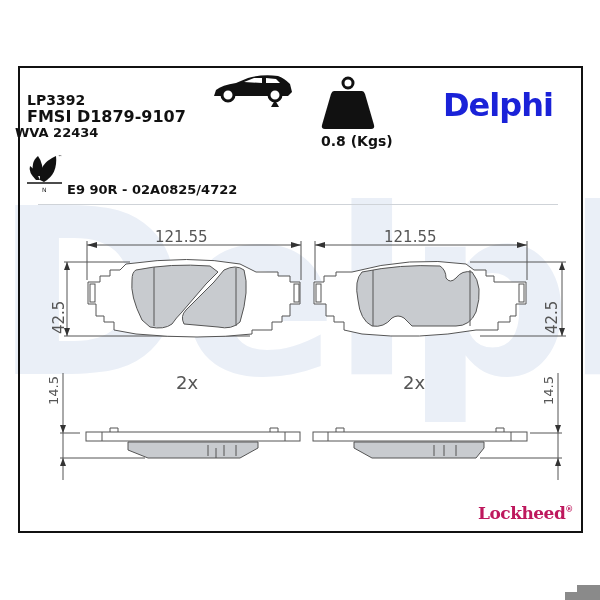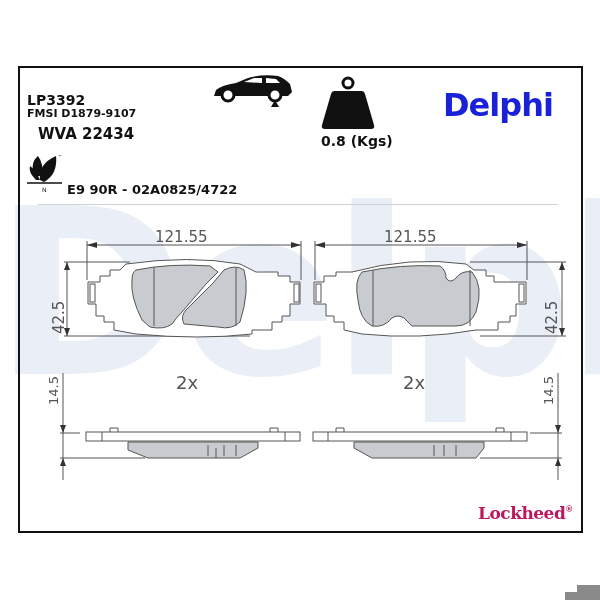--- a/index.html
+++ b/index.html
@@ -1,22 +1,22 @@
 <!DOCTYPE html>
 <html><head>
 <meta charset="utf-8">
 <style>
   html, body { margin:0; padding:0; background:#ffffff; }
   body { width:600px; height:600px; position:relative; overflow:hidden; font-family:"DejaVu Sans", sans-serif; }
   .frame { position:absolute; left:18px; top:66px; width:561px; height:463px; border:2px solid #111; box-sizing:content-box; background:transparent; }
   .watermark { position:absolute; left:-6px; top:178px; font-family:"DejaVu Sans", sans-serif; font-weight:bold; font-size:232px; letter-spacing:-6px; color:#eaeff7; line-height:1; white-space:nowrap; z-index:0; }
   .txt { position:absolute; color:#111; font-weight:bold; z-index:2; }
   .code { left:27px; top:80px; font-size:14px;margin-top:12px; }
-  .fmsi { left:27px; top:107px; font-size:11px; }
-  .wva { left:38px; top:125px; font-size:15px; }
+  .fmsi { left:27px; top:107px; font-size:16px; }
+  .wva { left:15px; top:125px; font-size:13px; }
   .approval { left:67px; top:182px; font-size:13px; }
   .weight { left:321px; top:133px; font-size:14px; }
   .brand { position:absolute; left:443px; top:86px; font-size:32px; font-weight:bold; color:#1a22d8; letter-spacing:-1px; z-index:2; }
   .lockheed { position:absolute; left:478px; top:503px; font-family:"DejaVu Serif", serif; font-weight:bold; font-size:17px; color:#be185d; letter-spacing:-0.5px; z-index:2; }
   .lockheed sup { font-size:8px; font-family:"DejaVu Sans", sans-serif; }
   .sep { position:absolute; left:38px; top:204px; width:520px; height:1px; background:#cfd3d8; z-index:1; }
   svg.draw { position:absolute; left:0; top:0; z-index:1; }
   .dim { position:absolute; font-size:15px; color:#555; font-family:"DejaVu Sans", sans-serif; z-index:2; }
   .dimv { transform:rotate(-90deg); transform-origin:left top; }
   .corner { position:absolute; right:0; bottom:0; width:35px; height:15px; z-index:2; }

